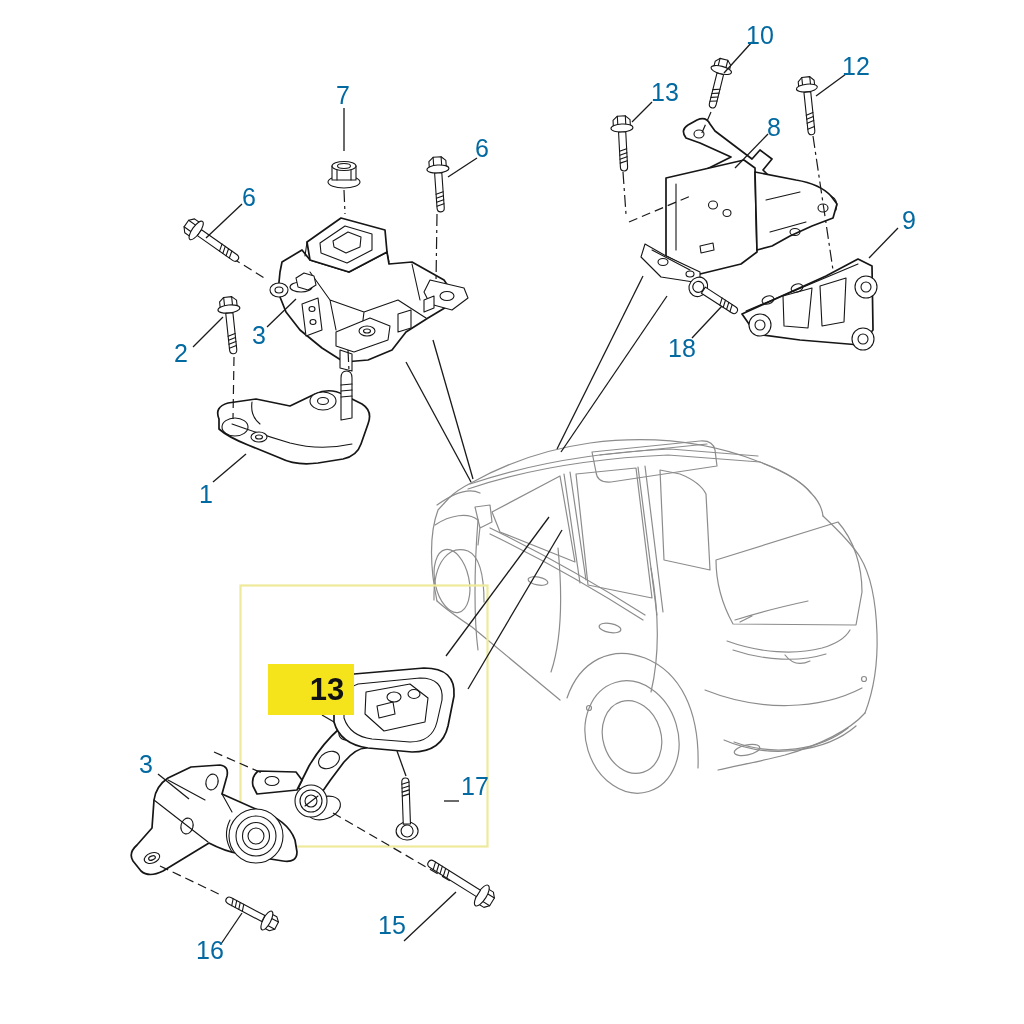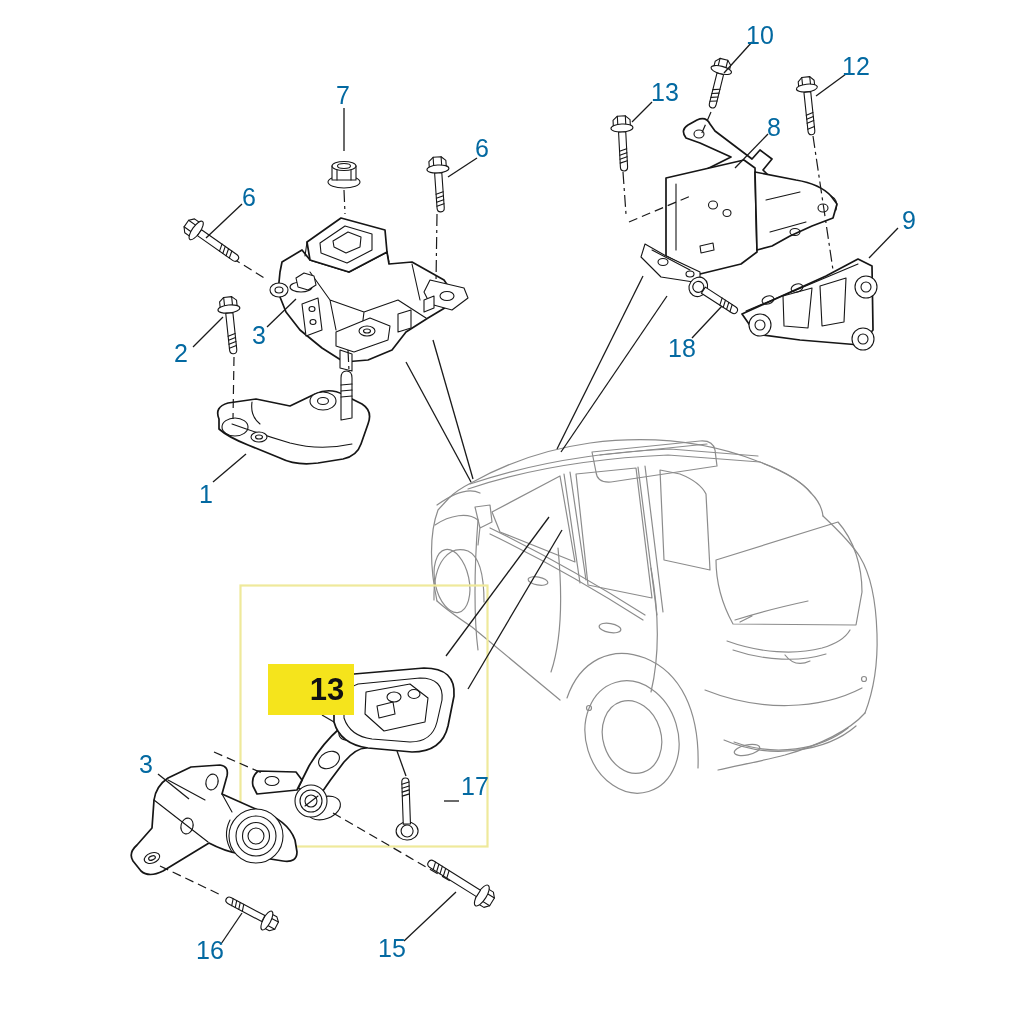--- a/index.html
+++ b/index.html
@@ -307,19 +307,19 @@
   <div class="callout" style="left:259px;top:335px">3</div>
   <div class="callout" style="left:249px;top:197px">6</div>
   <div class="callout" style="left:482px;top:148px">6</div>
   <div class="callout" style="left:343px;top:95px">7</div>
   <div class="callout" style="left:774px;top:127px">8</div>
   <div class="callout" style="left:909px;top:220px">9</div>
   <div class="callout" style="left:760px;top:35px">10</div>
   <div class="callout" style="left:665px;top:92px">13</div>
   <div class="callout" style="left:856px;top:66px">12</div>
   <div class="callout" style="left:146px;top:764px">3</div>
-  <div class="callout" style="left:392px;top:948px">15</div>
+  <div class="callout" style="left:392px;top:925px">15</div>
   <div class="callout" style="left:210px;top:950px">16</div>
   <div class="callout" style="left:475px;top:786px">17</div>
   <div class="callout" style="left:682px;top:348px">18</div>
 
   <div class="badge">13</div>
 </div>
 
 </body></html>

